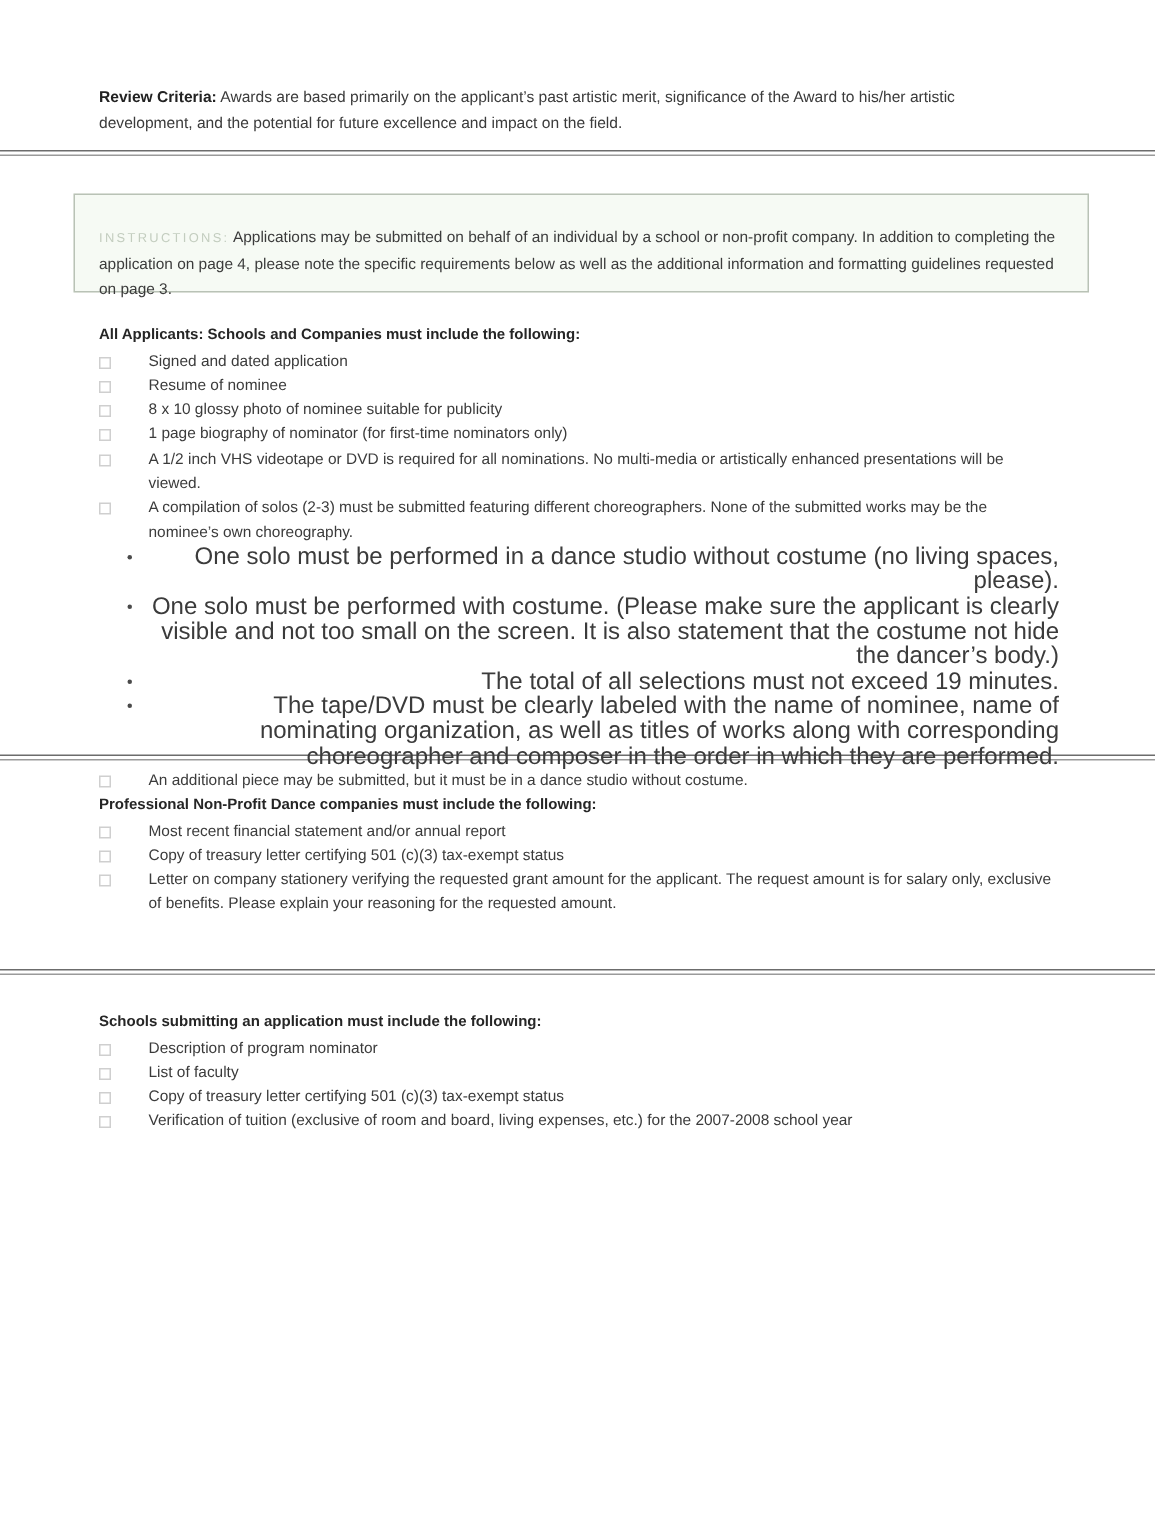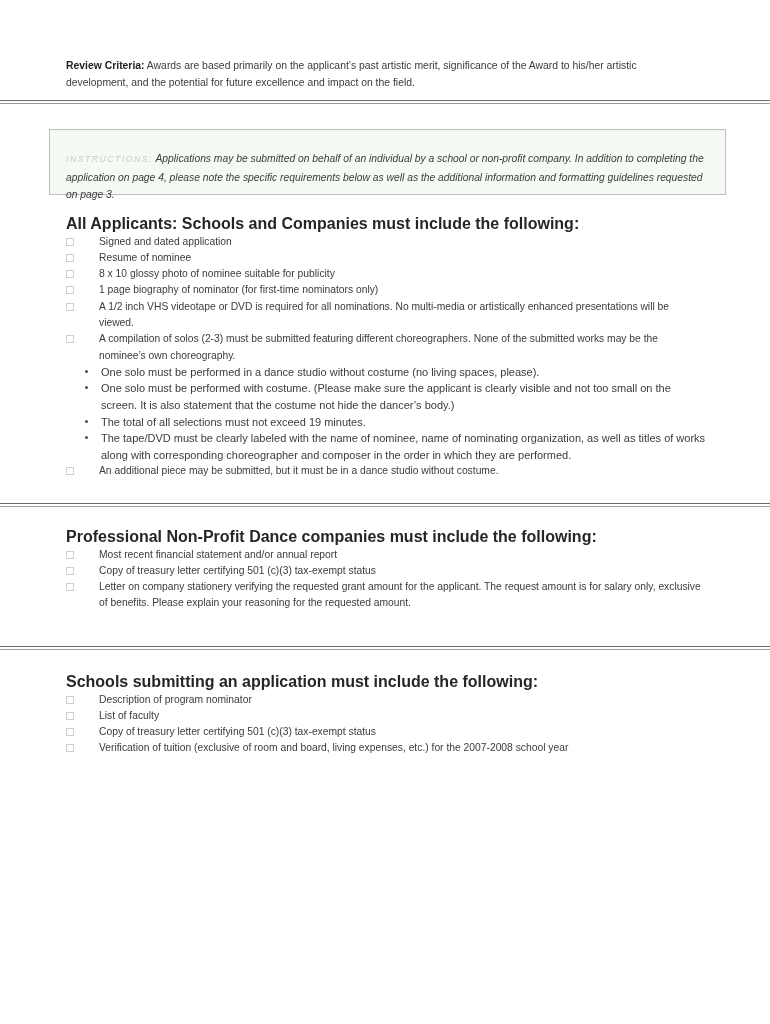--- a/index.html
+++ b/index.html
@@ -58,37 +58,36 @@
     height: 66px;
     background: #f6faf4;
     border: 1px solid #b9c2b6;
     padding: 10px 14px 0 16px;
   }
   .callout-text {
     font-size: 10.3px;
     line-height: 17.4px;
     color: #3b3b3b;
     text-indent: 0;
-    font-style: italic;
   }
   .callout-label {
     font-size: 8.6px;
     letter-spacing: 1.55px;
     color: #c3cdbf;
     text-transform: uppercase;
   }
 
   
   .block { position: absolute; left: 66px; width: 640px; }
   .block-1 { top: 216px; }
   .block-2 { top: 529px; }
   .block-3 { top: 674px; }
 
   .block-title {
-    font-size: 16px;
+    font-size: 10px;
     font-weight: bold;
     color: #262626;
     line-height: 15px;
     margin-bottom: 2.5px;
   }
 
   ul.checklist { list-style: none; margin: 0; padding: 0; }
 
   li.check-item {
     position: relative;
@@ -106,23 +105,24 @@
     border: 1px solid #cfcfcf;
     background: #ffffff;
   }
   li.check-item .txt { display: block; }
 
   
   ul.bullets { list-style: none; margin: 0 0 0 0; padding: 0; }
   ul.bullets li {
     position: relative;
     padding-left: 35px;
-    font-size: 11px;
+    font-size: 16px;
     line-height: 16.6px;
     color: #3b3b3b;
+    text-align: right;
   }
   ul.bullets li .dot {
     position: absolute;
     left: 19px;
     top: 6px;
     width: 3px;
     height: 3px;
     border-radius: 50%;
     background: #4a4a4a;
   }

